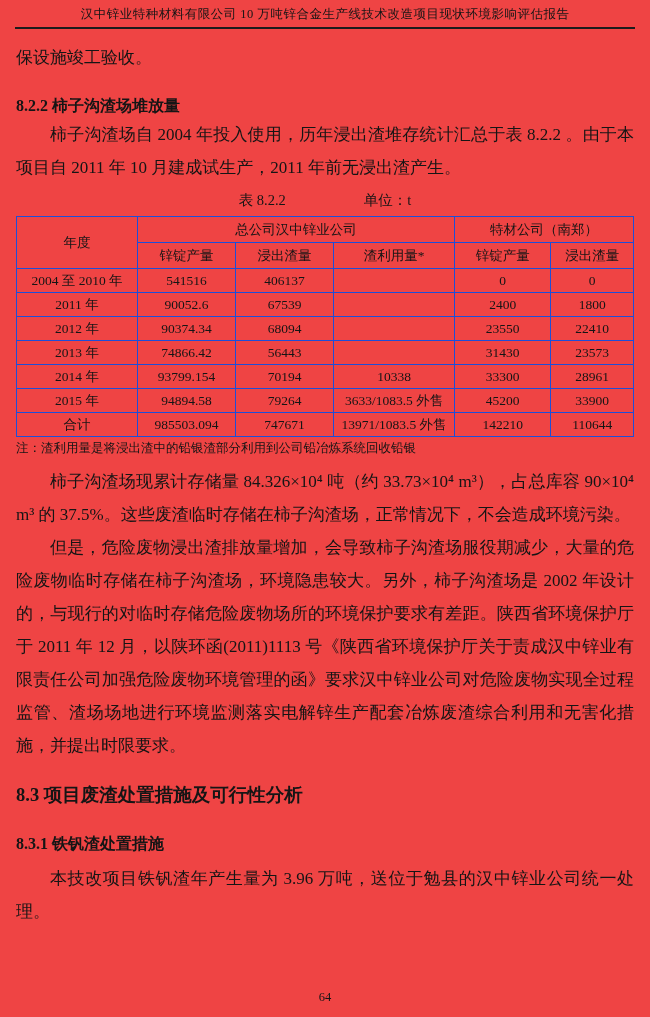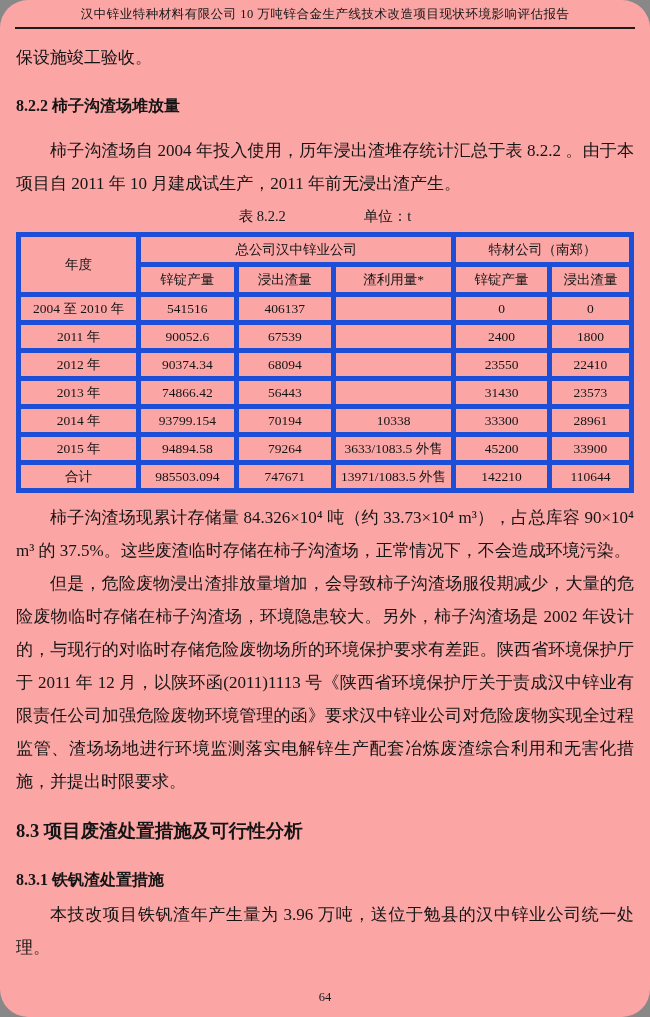--- a/index.html
+++ b/index.html
@@ -1,26 +1,25 @@
 <!DOCTYPE html>
 <html><head>
 <meta charset="utf-8">
 <style>
   html, body { margin: 0; padding: 0; background: #888; }
   .page {
     position: relative;
     width: 650px;
     height: 1017px;
     margin: 0 auto;
-    background: #fca5a5;
+    background: #ef4444;
     color: #151515;
     font-family: "Liberation Serif", "DejaVu Serif", serif;
     overflow: hidden;
     box-sizing: border-box;
-    border-radius: 28px;
   }
   .content { padding: 0 16px; }
 
   .doc-header {
     padding: 6px 16px 4px 16px;
     text-align: center;
     font-size: 12.5px;
     letter-spacing: 0.5px;
     border-bottom: 2px solid #1c1c1c;
     margin: 0 15px;
@@ -45,21 +44,21 @@
   .h-822 { margin-top: 20px; }
   .h-823 { margin-top: 8px; }
   .h-83 {
     font-size: 18.5px;
     font-weight: bold;
     margin: 20px 0 0 0;
     line-height: 26px;
   }
   .h-831 { margin-top: 24px; }
 
-  .p-after-h { margin-top: 16px; }
+  .p-after-h { margin-top: 0; }
   .p-834 { margin-top: 8px; }
   .p-831 { margin-top: 6px; }
 
   .table-caption {
     display: flex;
     justify-content: center;
     align-items: baseline;
     font-size: 14.5px;
     margin-top: 4px;
     line-height: 24px;
@@ -67,21 +66,21 @@
   .table-caption .cap-label { margin-right: 14px; }
   .table-caption .cap-unit { margin-left: 64px; }
 
   table.data-table {
     width: 100%;
     border-collapse: collapse;
     margin-top: 4px;
     table-layout: fixed;
   }
   table.data-table th, table.data-table td {
-    border: 5px solid #1d4ed8;
+    border: 1px solid #1d4ed8;
     text-align: center;
     vertical-align: middle;
     font-size: 13.5px;
     font-weight: normal;
     padding: 0 2px;
     height: 23px;
     overflow: hidden;
     white-space: nowrap;
     margin-top: 32px;
   }
@@ -202,20 +201,21 @@
           <td>合计</td>
           <td>985503.094</td>
           <td>747671</td>
           <td>13971/1083.5 外售</td>
           <td>142210</td>
           <td>110644</td>
         </tr>
       </tbody>
     </table>
 
+    <div class="table-note">注：渣利用量是将浸出渣中的铅银渣部分利用到公司铅冶炼系统回收铅银</div>
 
     <p class="para indent p-834">柿子沟渣场现累计存储量 84.326×10⁴ 吨（约 33.73×10⁴ m³），占总库容 90×10⁴ m³ 的 37.5%。这些废渣临时存储在柿子沟渣场，正常情况下，不会造成环境污染。</p>
 
     <p class="para indent">但是，危险废物浸出渣排放量增加，会导致柿子沟渣场服役期减少，大量的危险废物临时存储在柿子沟渣场，环境隐患较大。另外，柿子沟渣场是 2002 年设计的，与现行的对临时存储危险废物场所的环境保护要求有差距。陕西省环境保护厅于 2011 年 12 月，以陕环函(2011)1113 号《陕西省环境保护厅关于责成汉中锌业有限责任公司加强危险废物环境管理的函》要求汉中锌业公司对危险废物实现全过程监管、渣场场地进行环境监测落实电解锌生产配套冶炼废渣综合利用和无害化措施，并提出时限要求。</p>
 
 
 
     <h2 class="h-83">8.3 项目废渣处置措施及可行性分析</h2>
 
     <h3 class="h-sub h-831">8.3.1 铁钒渣处置措施</h3>

